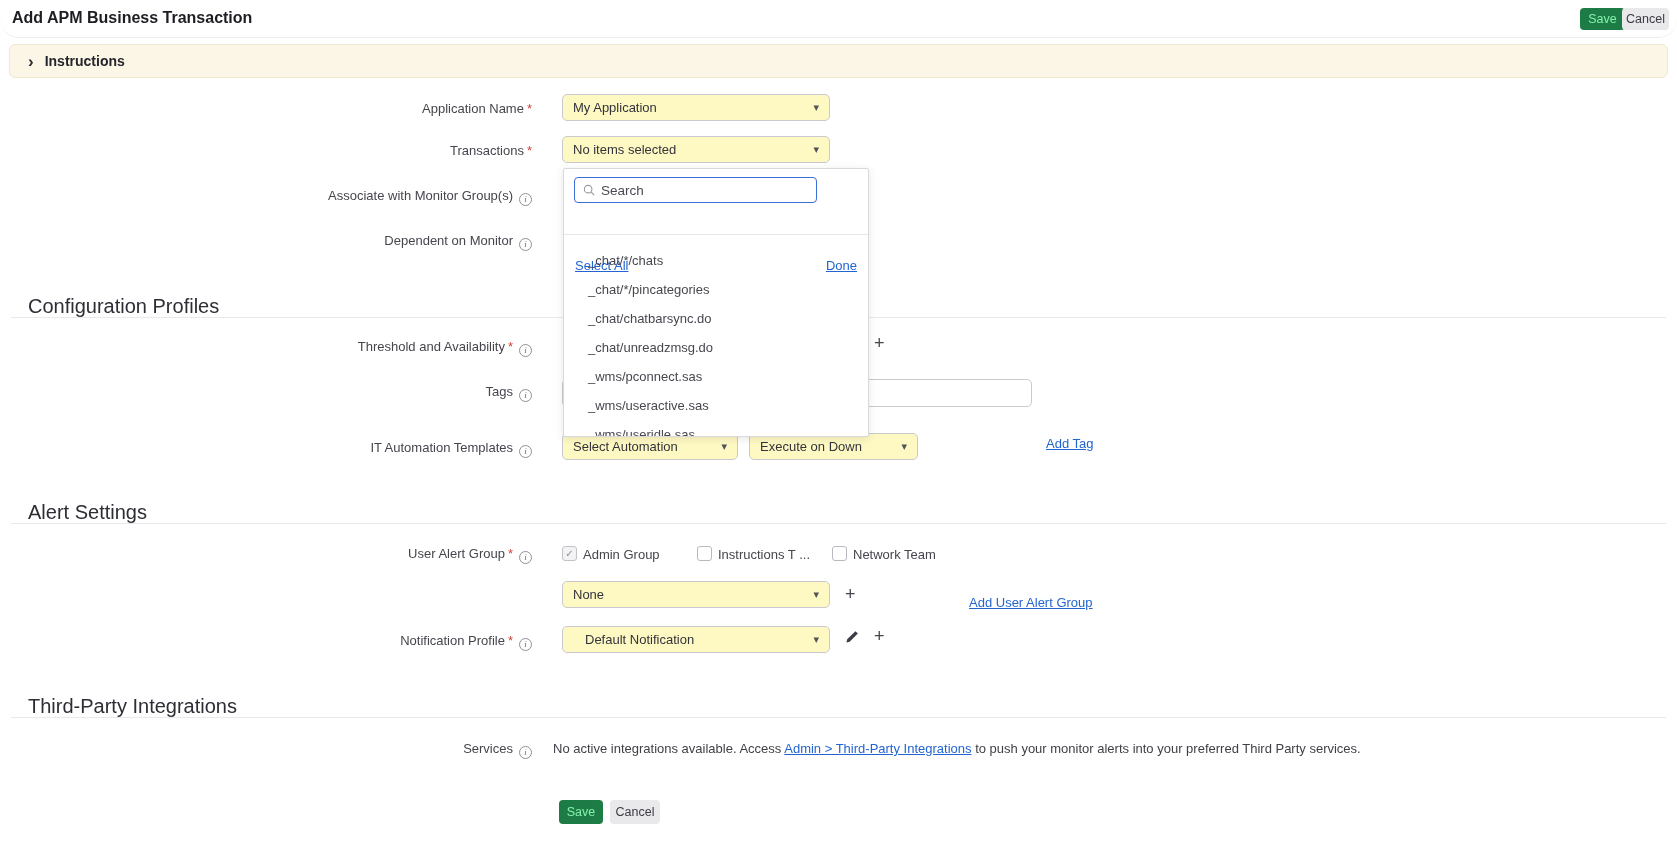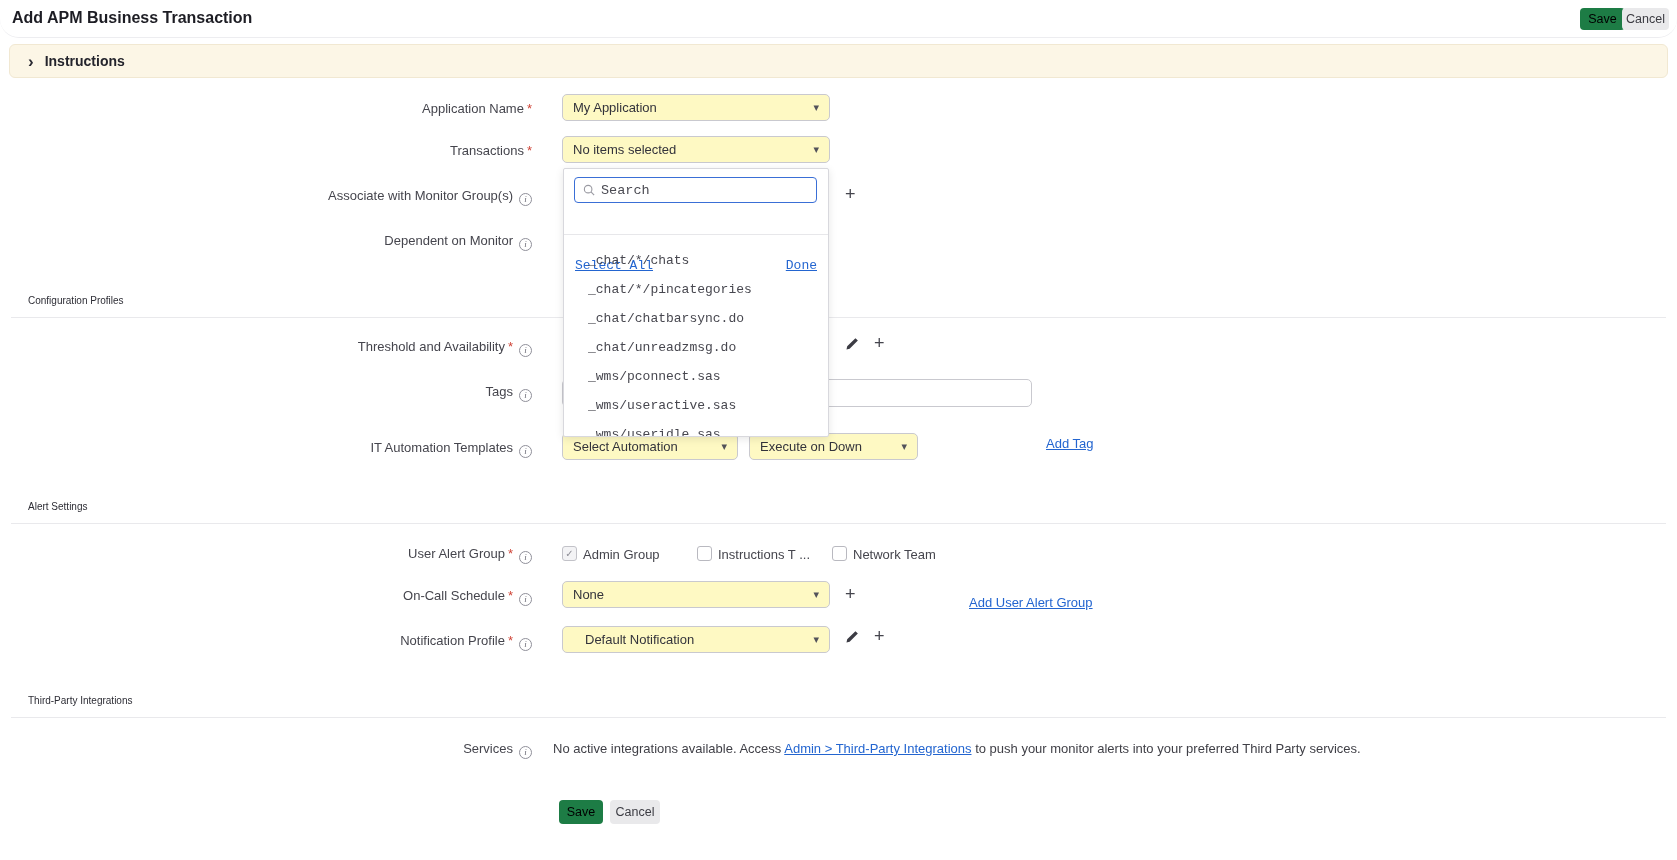--- a/index.html
+++ b/index.html
@@ -4,21 +4,21 @@
 <style>
   * { box-sizing: border-box; }
   html,body { margin:0; padding:0; background:#fff; }
   body { font-family:"Liberation Sans", sans-serif; color:#3f3f46; }
   .page { position:relative; width:1677px; height:860px; background:#fff; overflow:hidden; }
 
   
   .topbar { position:absolute; top:0; left:0; right:0; height:38px; border-bottom:1px solid #ededf0; background:#fff;border-radius:19px; }
   .page-title { position:absolute; left:12px; top:9px; font-size:16px; font-weight:700; color:#1d1d24; }
   .btn { position:absolute; display:flex; align-items:center; justify-content:center; font-size:12.5px; border-radius:4px; cursor:pointer; border:none; font-family:inherit; }
-  .btn-green { background:#1d7c45; color:#000000; }
+  .btn-green { background:#1d7c45; color:#86efac; }
   .btn-gray { background:#e9e9eb; color:#3c3c43; }
   .btn-save-top { left:1580px; top:8px; width:45px; height:22px; }
   .btn-cancel-top { left:1622px; top:8px; width:47px; height:22px; }
 
   
   .instructions { position:absolute; left:9px; right:9px; top:44px; height:34px; background:#fcf6e6; border:1px solid #f1e8d2; border-radius:6px; display:flex; align-items:center; padding-left:18px; cursor:pointer; }
   .instructions .chev { font-size:17px; line-height:17px; color:#2a2a32; margin-right:11px; font-weight:700; }
   .instructions .lbl { font-size:14px; font-weight:700; color:#24242c; }
 
   
@@ -31,25 +31,25 @@
   .select .val { flex:1; white-space:nowrap; overflow:hidden; }
   .select .caret { color:#52525a; font-size:11px; margin-left:8px; flex:none; }
 
   
   .text-input { position:absolute; left:562px; top:379px; width:470px; height:28px; border:1px solid #c9c9cf; border-radius:5px; background:#fff; z-index:1; font-family:inherit; font-size:13px; padding:0 8px; color:#33333b; }
 
   
   .link { color:#2365d0; text-decoration:underline; cursor:pointer; font-size:13px;margin-top:48px; }
 
   
-  .section-title { position:absolute; left:28px; font-size:10px; color:#2d2d35; }
+  .section-title { position:absolute; left:28px; font-size:20px; color:#2d2d35; }
   .hr { position:absolute; left:11px; right:11px; border-top:1px solid #e9e9ec; height:0; }
 
   
-  .dropdown-panel { position:absolute; left:563px; top:168px; width:266px; height:269px; background:#fff; border:1px solid #d8d8dd; border-radius:2px; box-shadow:0 2px 8px rgba(0,0,0,.1); z-index:10; overflow:hidden;font-family:Liberation Mono, monospace; }
+  .dropdown-panel { position:absolute; left:563px; top:168px; width:306px; height:269px; background:#fff; border:1px solid #d8d8dd; border-radius:2px; box-shadow:0 2px 8px rgba(0,0,0,.1); z-index:10; overflow:hidden; }
   .search-box { position:absolute; left:10px; top:8px; width:243px; height:26px; border:1px solid #3a6fd6; border-radius:4px; display:flex; align-items:center; padding:0 8px; gap:6px; background:#fff; }
   .search-box svg { flex:none; }
   .search-box input { border:none; outline:none; flex:1; min-width:0; font-size:13.5px; font-family:inherit; color:#3f3f46; background:transparent; padding:0; }
   .search-box input::placeholder { color:#4a4a52; opacity:1; }
   .panel-links { position:absolute; top:41px; left:11px; right:11px; display:flex; justify-content:space-between; }
   .panel-divider { position:absolute; top:65px; left:0; right:0; border-top:1px solid #e7e7ea; }
   .panel-items { position:absolute; top:66px; left:0; right:0; bottom:0; overflow:hidden; padding-top:11px; }
   .panel-item { height:29px; line-height:29px; padding-left:24px; font-size:13px; color:#47474f; cursor:pointer; white-space:nowrap; }
 
   
@@ -148,23 +148,20 @@
     <span>User Alert Group</span><span class="req">*</span><span class="info-ic"><span>i</span></span>
   </div>
   <span class="cb checked" style="left:562px"><span>✓</span></span>
   <span class="cb-label" style="left:583px">Admin Group</span>
   <span class="cb" style="left:697px"></span>
   <span class="cb-label" style="left:718px">Instructions T ...</span>
   <span class="cb" style="left:832px"></span>
   <span class="cb-label" style="left:853px">Network Team</span>
   <a class="link" style="position:absolute; left:969px; top:547px;">Add User Alert Group</a>
 
-  <div class="field-label" style="top:587px">
-    <span>On-Call Schedule</span><span class="req">*</span><span class="info-ic"><span>i</span></span>
-  </div>
   <div class="select" style="left:562px; top:581px; width:268px;">
     <span class="val">None</span>
     <span class="caret">▾</span>
   </div>
   <span class="icon-plus" style="left:845px; top:586px;">+</span>
 
   <div class="field-label" style="top:632px">
     <span>Notification Profile</span><span class="req">*</span><span class="info-ic"><span>i</span></span>
   </div>
   <div class="select" style="left:562px; top:626px; width:268px;padding-left:22px;">

